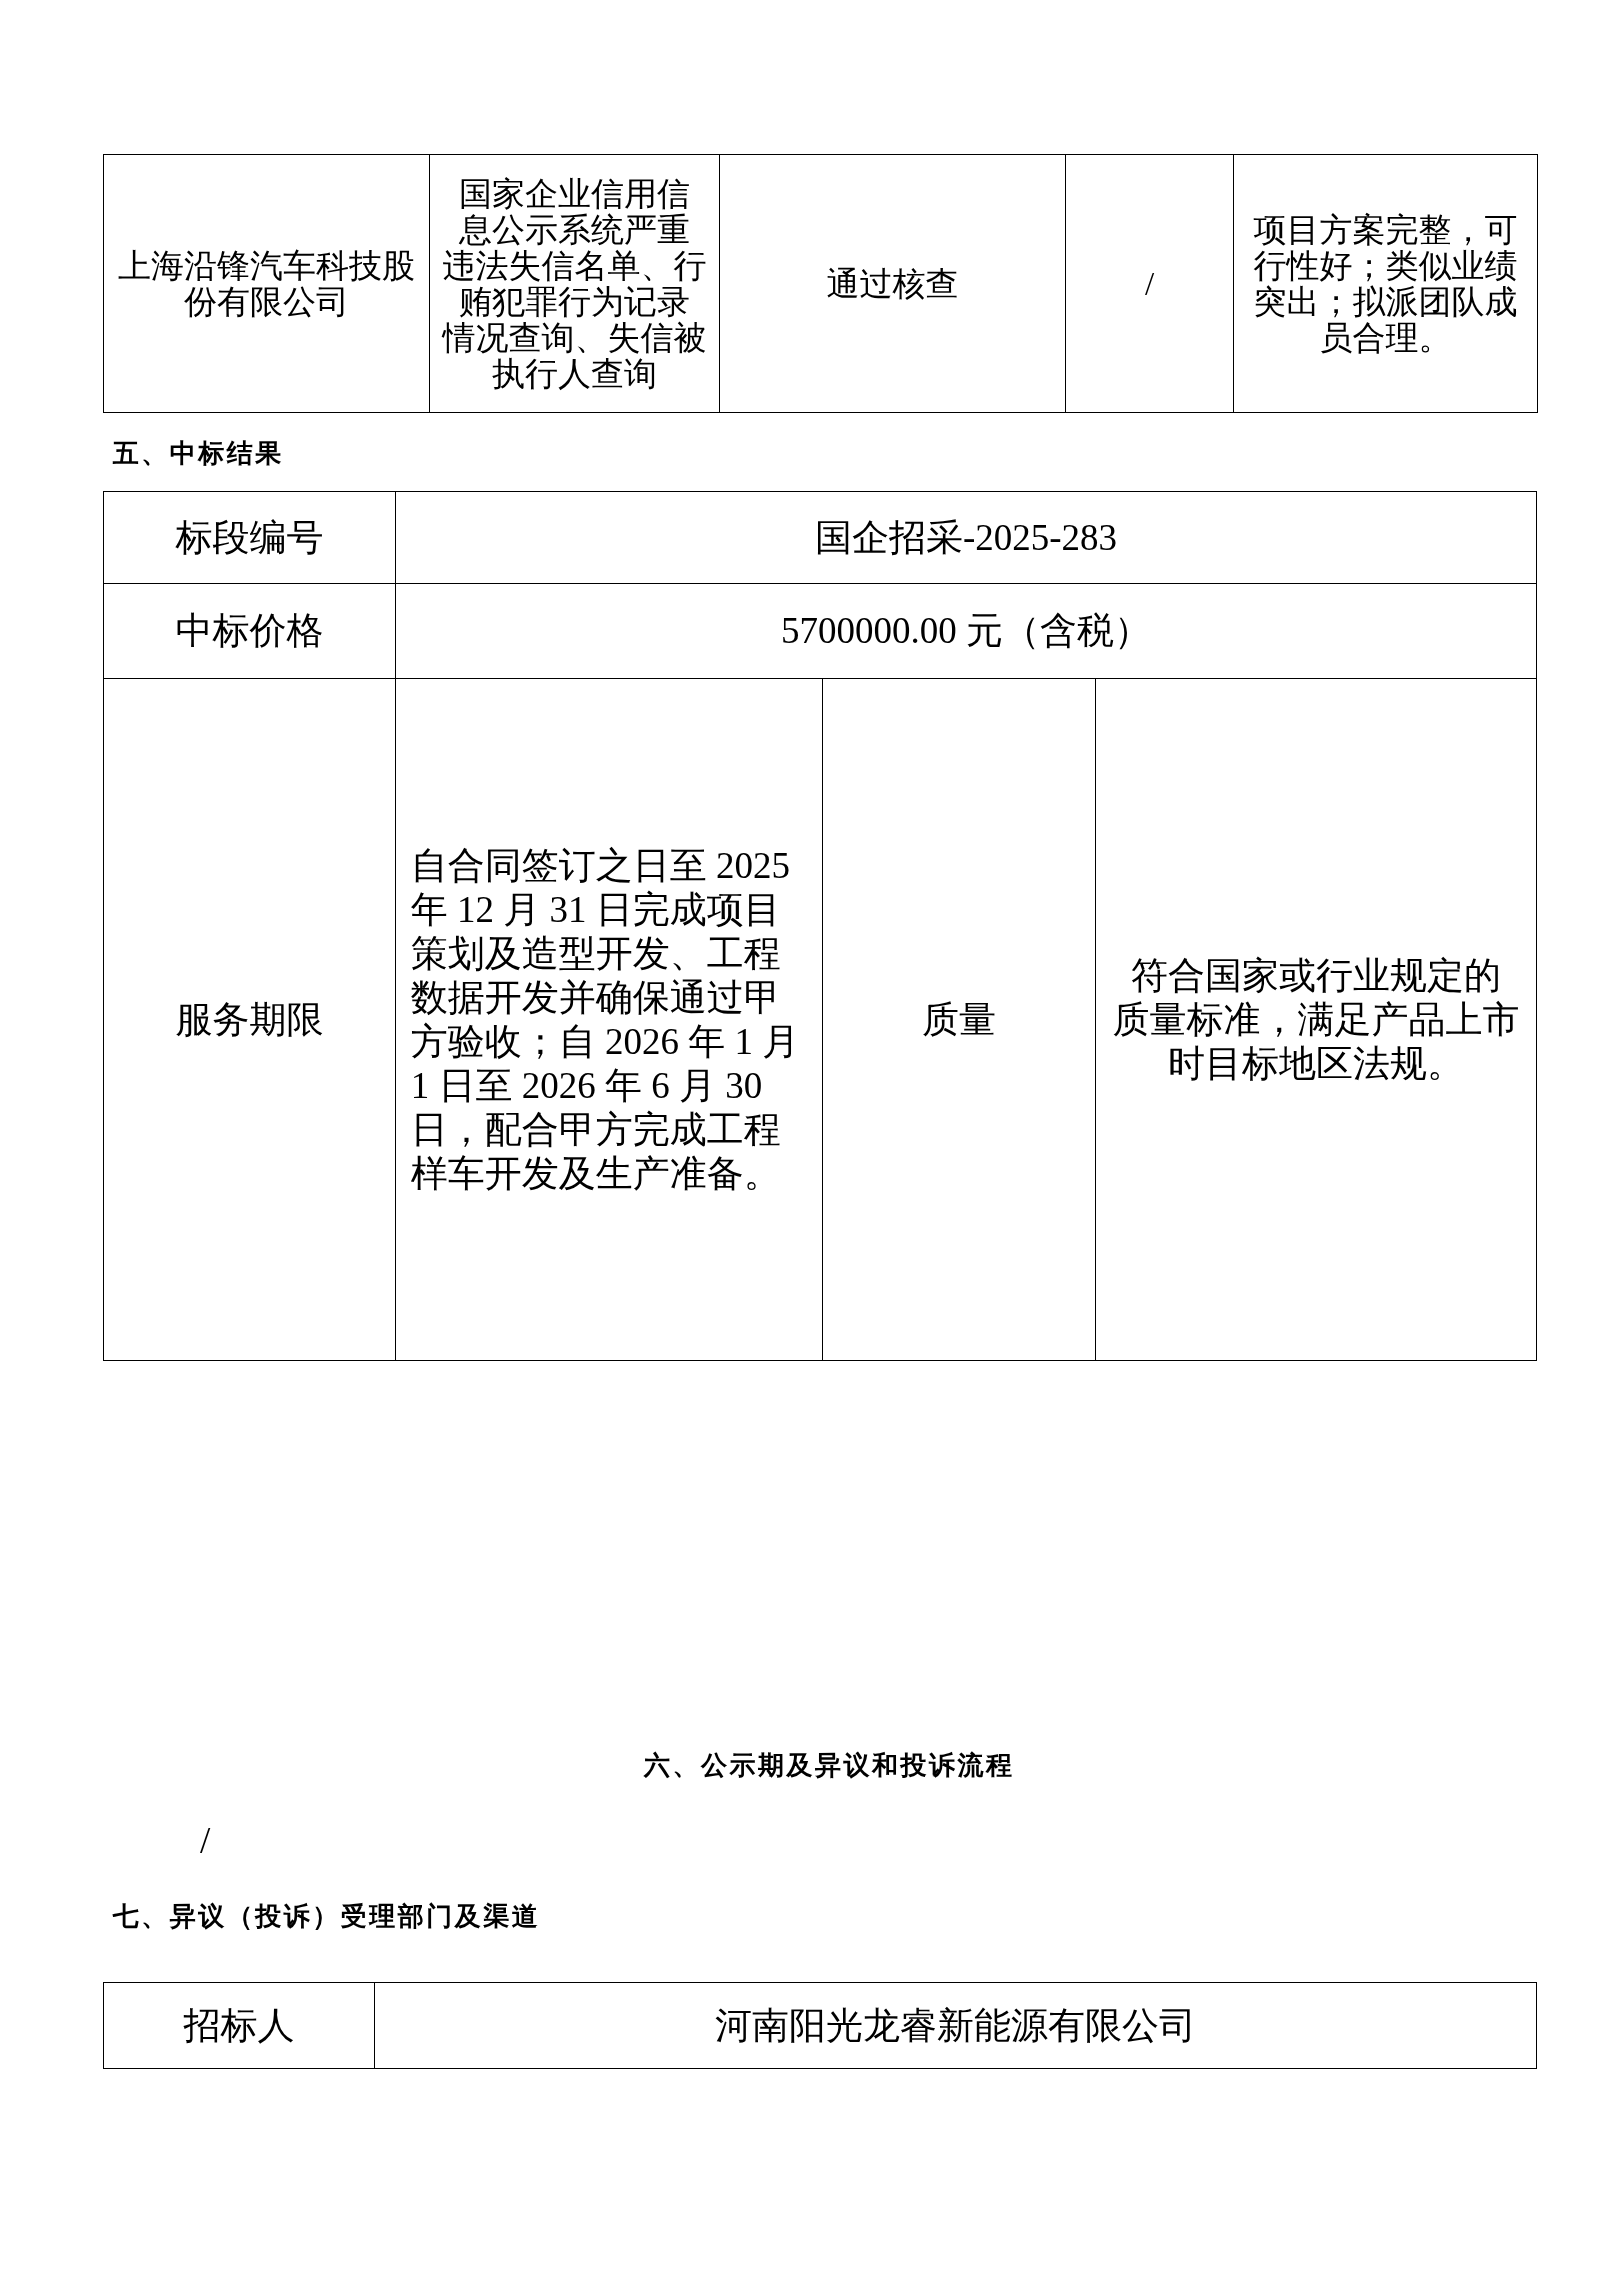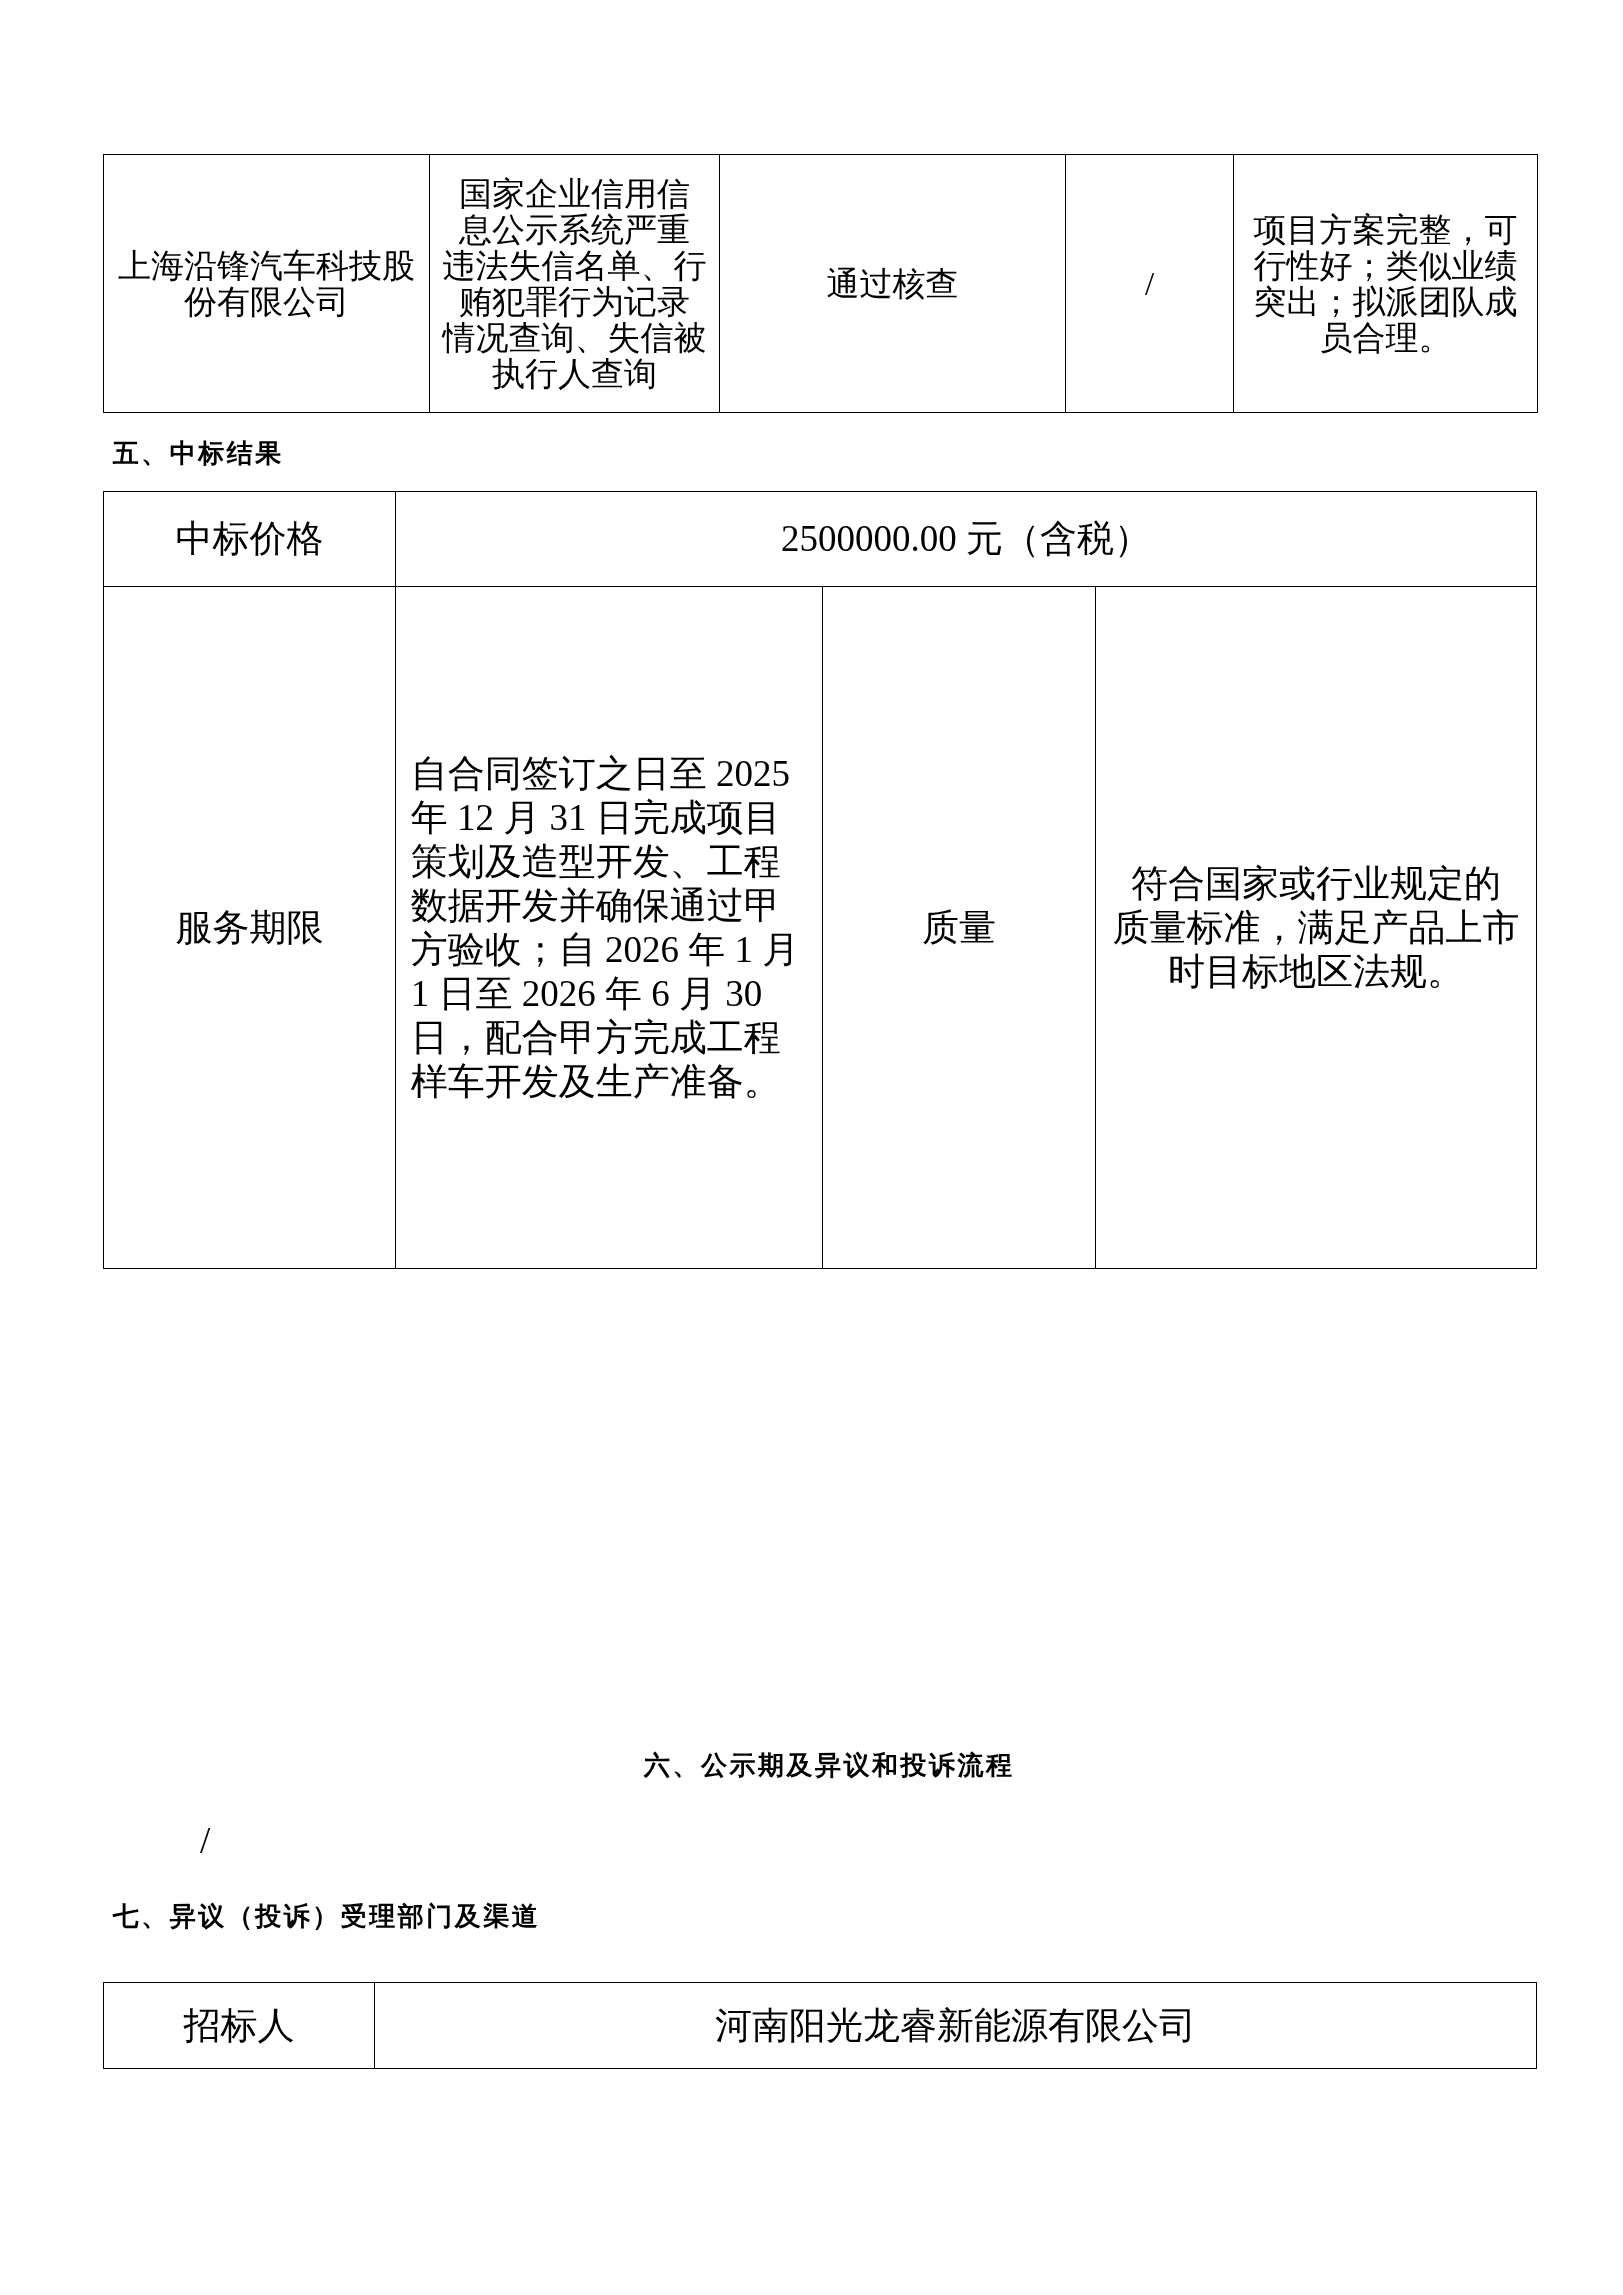--- a/index.html
+++ b/index.html
@@ -94,23 +94,27 @@
 <div class="sec-heading" style="top:432px;">五、中标结果</div>
 
 <table class="doc-table" id="result-table" style="top:491px;">
   <colgroup>
     <col style="width:292px">
       <col style="width:427px">
       <col style="width:273px">
       <col style="width:441px">
   </colgroup>
   <tbody>
+      <tr style="height:92px">
+    <td>标段编号</td>
+    <td colspan="3">国企招采-2025-283</td>
+  </tr>
   <tr style="height:95px">
     <td>中标价格</td>
-    <td colspan="3">2500000.00 元（含税）</td>
+    <td colspan="3">5700000.00 元（含税）</td>
   </tr>
   <tr style="height:682px">
     <td>服务期限</td>
     <td class="pre tall-lines service-cell">自合同签订之日至 2025
 年 12 月 31 日完成项目
 策划及造型开发、工程
 数据开发并确保通过甲
 方验收；自 2026 年 1 月
 1 日至 2026 年 6 月 30
 日，配合甲方完成工程

